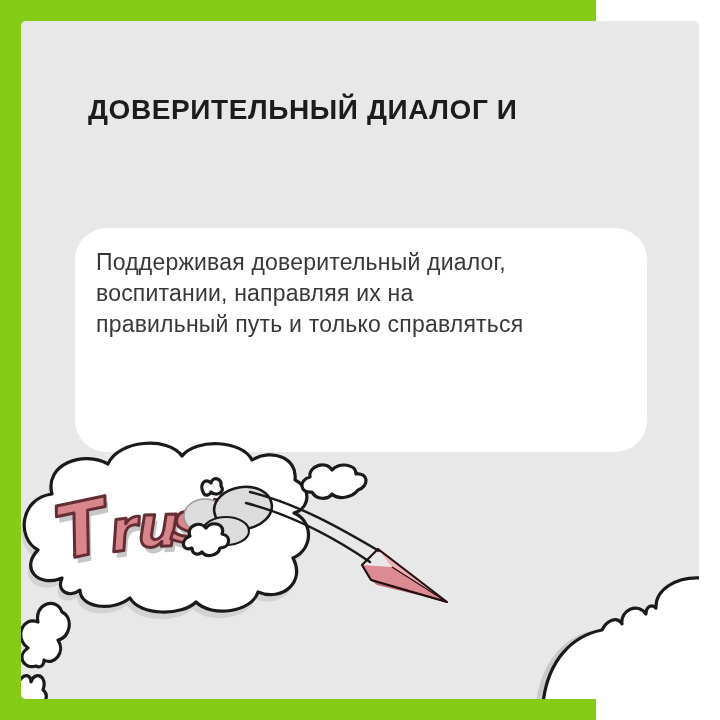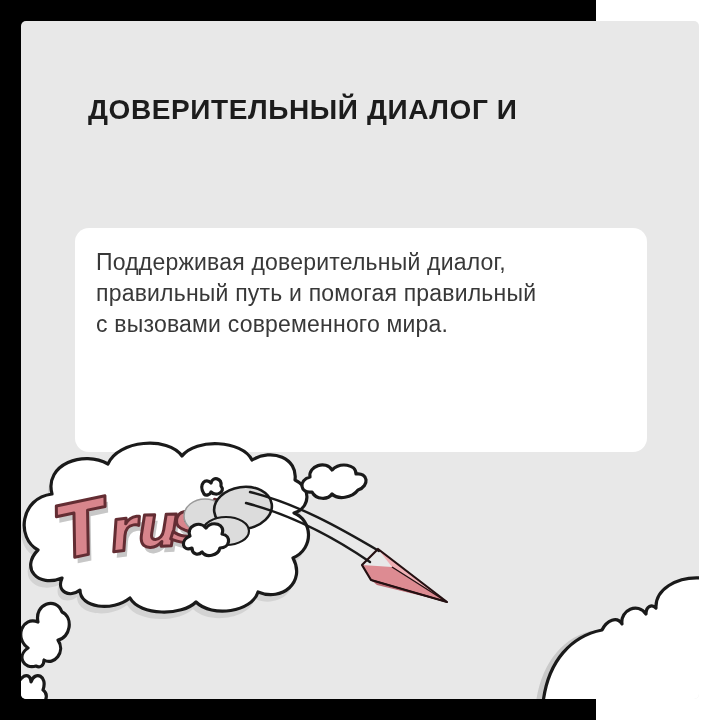--- a/index.html
+++ b/index.html
@@ -4,34 +4,34 @@
 <style>
   html,body{margin:0;padding:0;}
   body{
     width:720px;height:720px;
     background:#ffffff;
     font-family:"Liberation Sans", sans-serif;
     position:relative;
     overflow:hidden;
   }
   .frame{
-    position:absolute;left:0;top:0;width:596px;height:720px;background:#000000;
+    position:absolute;left:0;top:0;width:596px;height:720px;background:#84cc16;
   }
   .canvas{
     position:absolute;left:21px;top:21px;width:678px;height:678px;
     background:#e8e8e8;border-radius:5px;overflow:hidden;
   }
   .title{
     position:absolute;left:67px;top:70px;width:540px;
     color:#1c1c1c;font-weight:bold;font-size:28px;line-height:38px;
     letter-spacing:0.6px;
   }
   .card{
     position:absolute;left:54px;top:207px;width:572px;height:224px;
-    background:#ffffff;border-radius:14px;box-sizing:border-box;
+    background:#ffffff;border-radius:32px;box-sizing:border-box;
     padding:19px 18px 0 21px;
   }
   .card-line{
     white-space:nowrap;color:#383838;font-size:23px;line-height:31px;
     letter-spacing:0.2px;
   }
   .illustration{
     position:absolute;left:0;top:0;width:678px;height:678px;
   }
   .ink{fill:none;stroke:#1a1a1a;stroke-width:3.2;stroke-linecap:round;stroke-linejoin:round;}
@@ -53,22 +53,22 @@
 
 <div class="frame">
   <div class="canvas">
 
     <div class="title">
       <div>ДОВЕРИТЕЛЬНЫЙ ДИАЛОГ И</div>
     </div>
 
     <div class="card">
       <div class="card-line">Поддерживая доверительный диалог,</div>
-      <div class="card-line">правильный путь и помогая правильный</div>
-      <div class="card-line">с вызовами современного мира.</div>
+      <div class="card-line">воспитании, направляя их на</div>
+      <div class="card-line">правильный путь и только справляться</div>
     </div>
 
     <svg class="illustration" viewBox="21 21 678 678" width="678" height="678" xmlns="http://www.w3.org/2000/svg">
 
       <g>
         <path class="shadowfill" transform="translate(-3,7)" d="M 62,578
           C 38,588 20,568 38,550 C 16,538 20,498 52,494 C 44,464 84,450 108,464
           C 118,440 168,436 182,456 C 196,438 242,440 252,460 C 272,448 298,458 295,480
           C 312,488 310,508 294,513 C 312,520 315,548 293,558 C 306,582 282,602 258,592
           C 252,612 212,618 196,602 C 182,616 140,616 130,598 C 112,612 80,608 80,590

